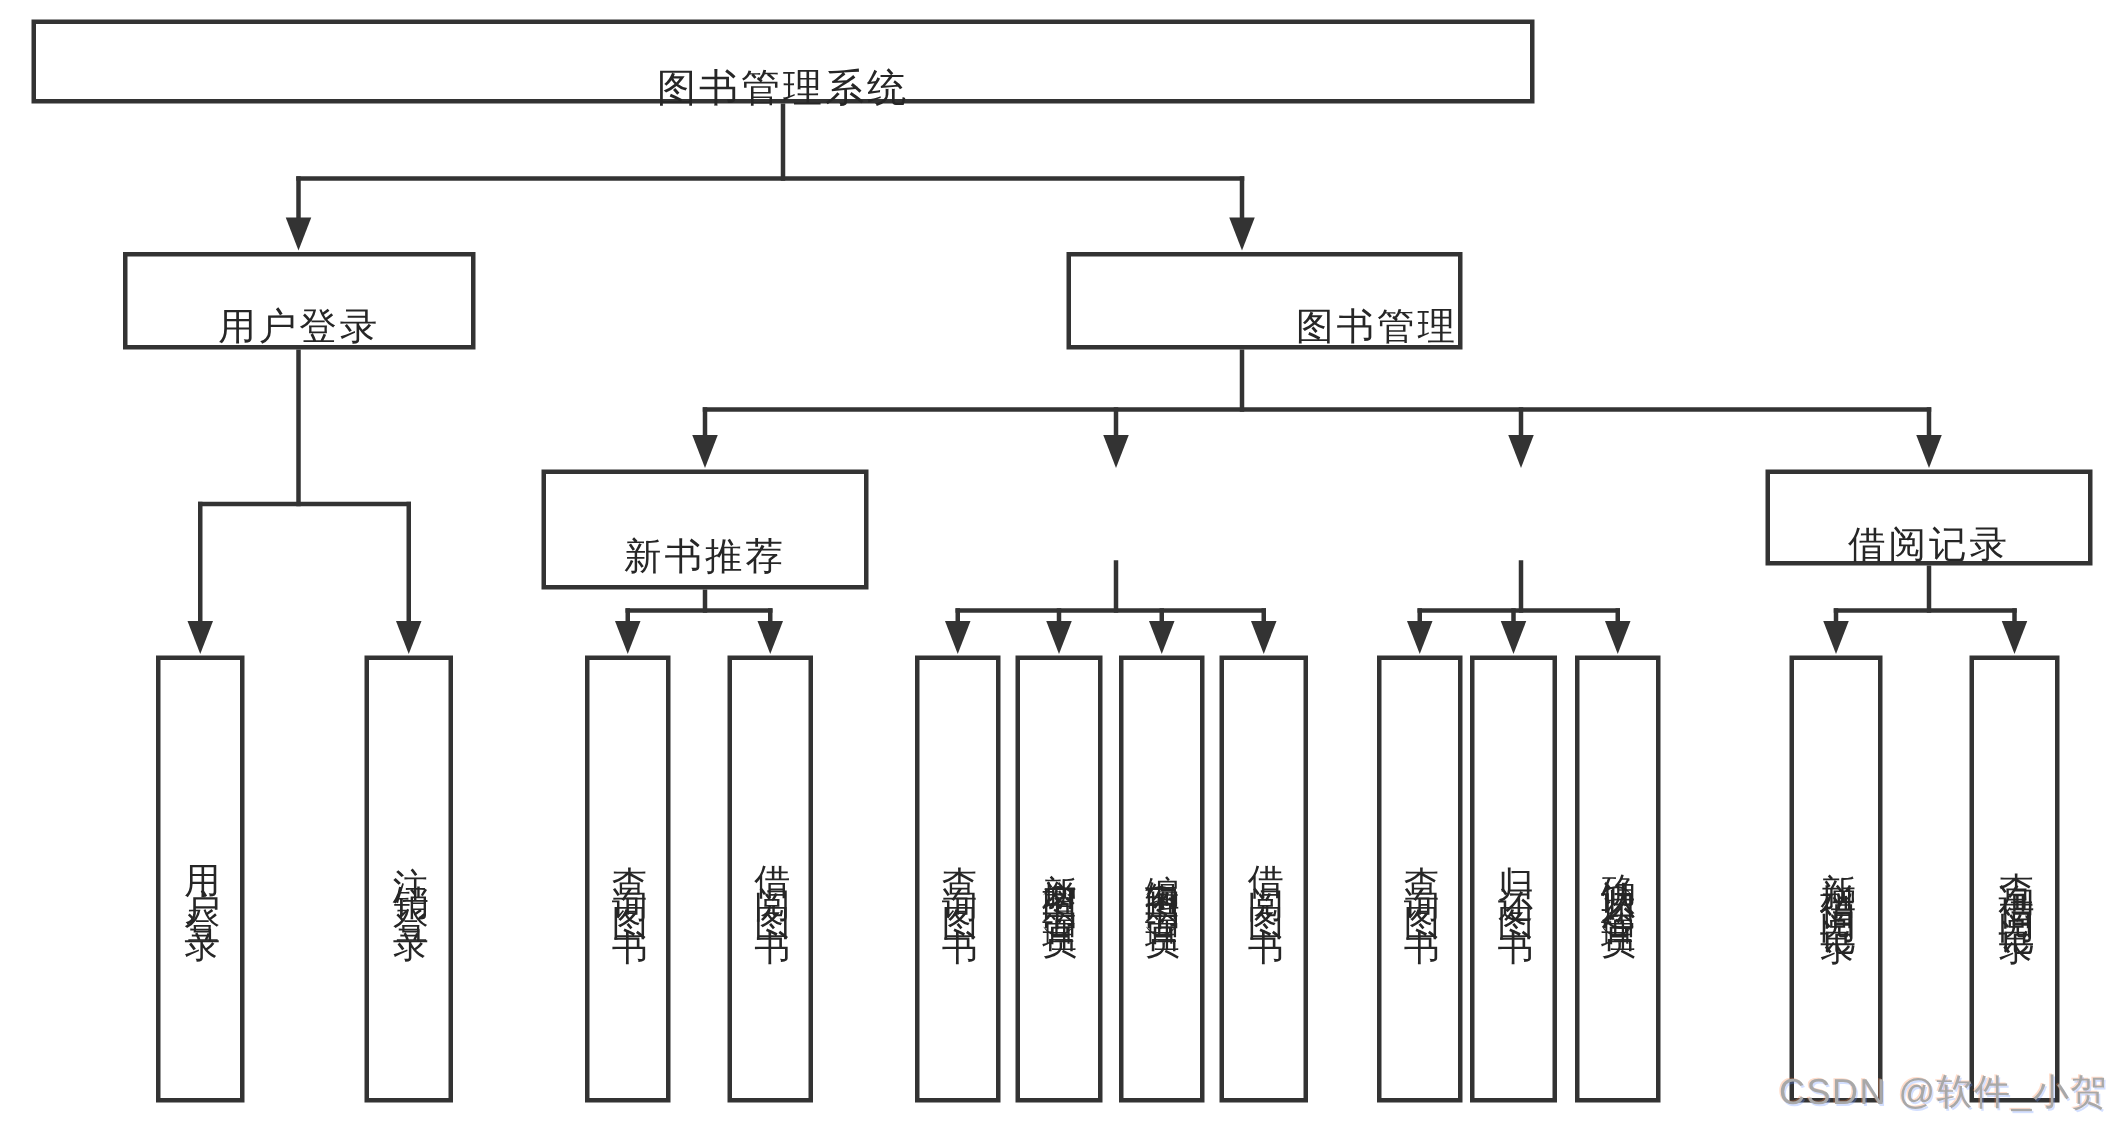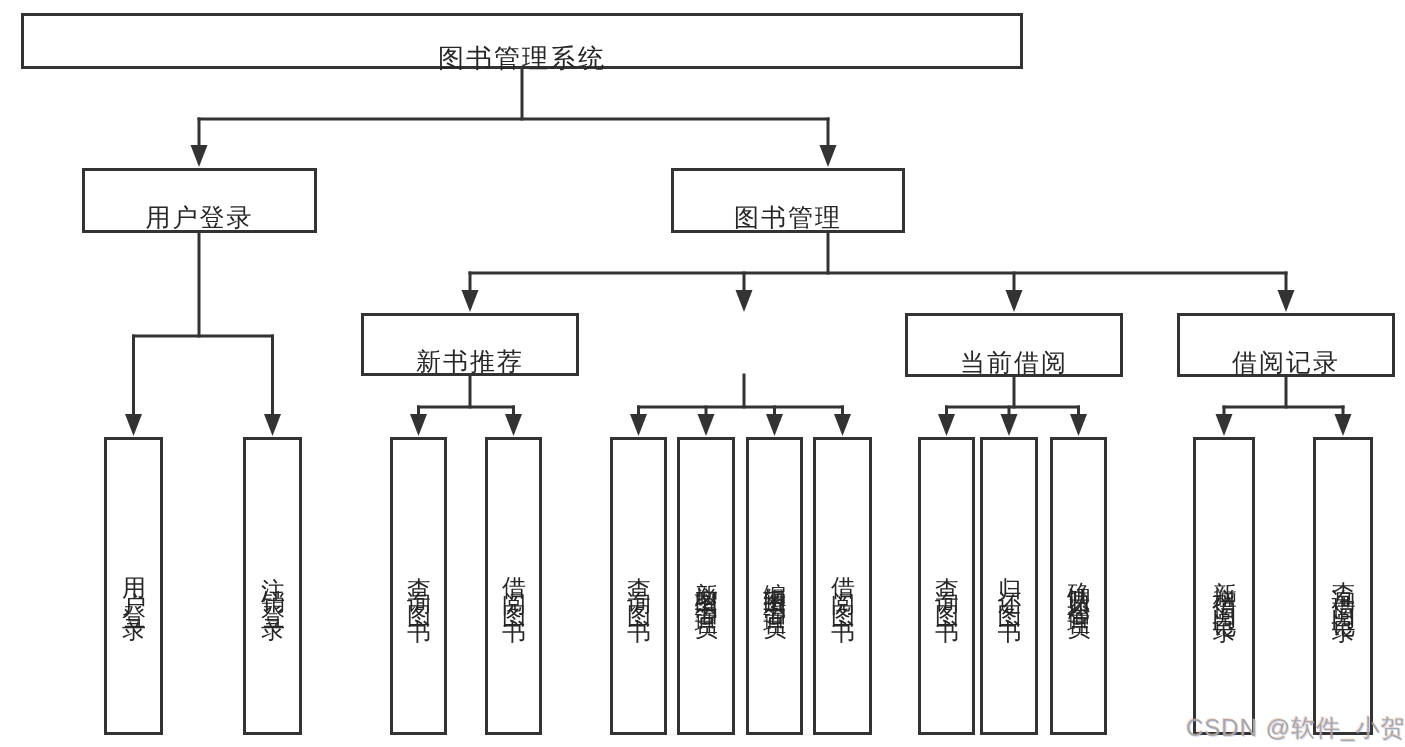--- a/index.html
+++ b/index.html
@@ -58,22 +58,22 @@
     text-orientation:mixed;
     font-size:24px;
     line-height:1.2;
     letter-spacing:14px;
   }
   .vnode .label.ls-m{letter-spacing:8px;}
   .vnode .label.ls-t{letter-spacing:5px;font-size:23px;}
   
   #n-root {left:21px;  top:13px;  width:1002px;height:56px;}
   #n-l2a  {left:82px;  top:168px; width:235px; height:65px;}
-  #n-l2b  {left:671px; top:168px; width:234px; height:65px;}
-  #n-l3a  {left:361px; top:313px; width:218px; height:63px;}
+  #n-l2b  {left:711px; top:168px; width:264px; height:65px;justify-content:flex-end;}
+  #n-l3a  {left:361px; top:313px; width:218px; height:80px;}
   #n-l3b  {left:635px; top:313px; width:218px; height:64px;}
   #n-l3c  {left:905px; top:313px; width:218px; height:64px;}
   #n-l3d  {left:1177px;top:313px; width:218px; height:64px;}
   .leaf   {top:437px;  height:298px;}
   #n-f1 {left:104px; width:59px;}
   #n-f2 {left:243px; width:59px;}
   #n-f3 {left:390px; width:57px;}
   #n-f4 {left:485px; width:57px;}
   #n-f5 {left:610px; width:57px;}
   #n-f6 {left:677px; width:58px;}
@@ -170,23 +170,20 @@
   <div class="node hnode" id="n-l2a">
     <span class="label">用户登录</span>
   </div>
   <div class="node hnode" id="n-l2b">
     <span class="label">图书管理</span>
   </div>
 
   <div class="node hnode" id="n-l3a">
     <span class="label">新书推荐</span>
   </div>
-  <div class="node hnode" id="n-l3c">
-    <span class="label">当前借阅</span>
-  </div>
   <div class="node hnode" id="n-l3d">
     <span class="label">借阅记录</span>
   </div>
 
   <div class="node vnode leaf" id="n-f1">
     <span class="label">用户登录</span>
   </div>
   <div class="node vnode leaf" id="n-f2">
     <span class="label">注销登录</span>
   </div>

